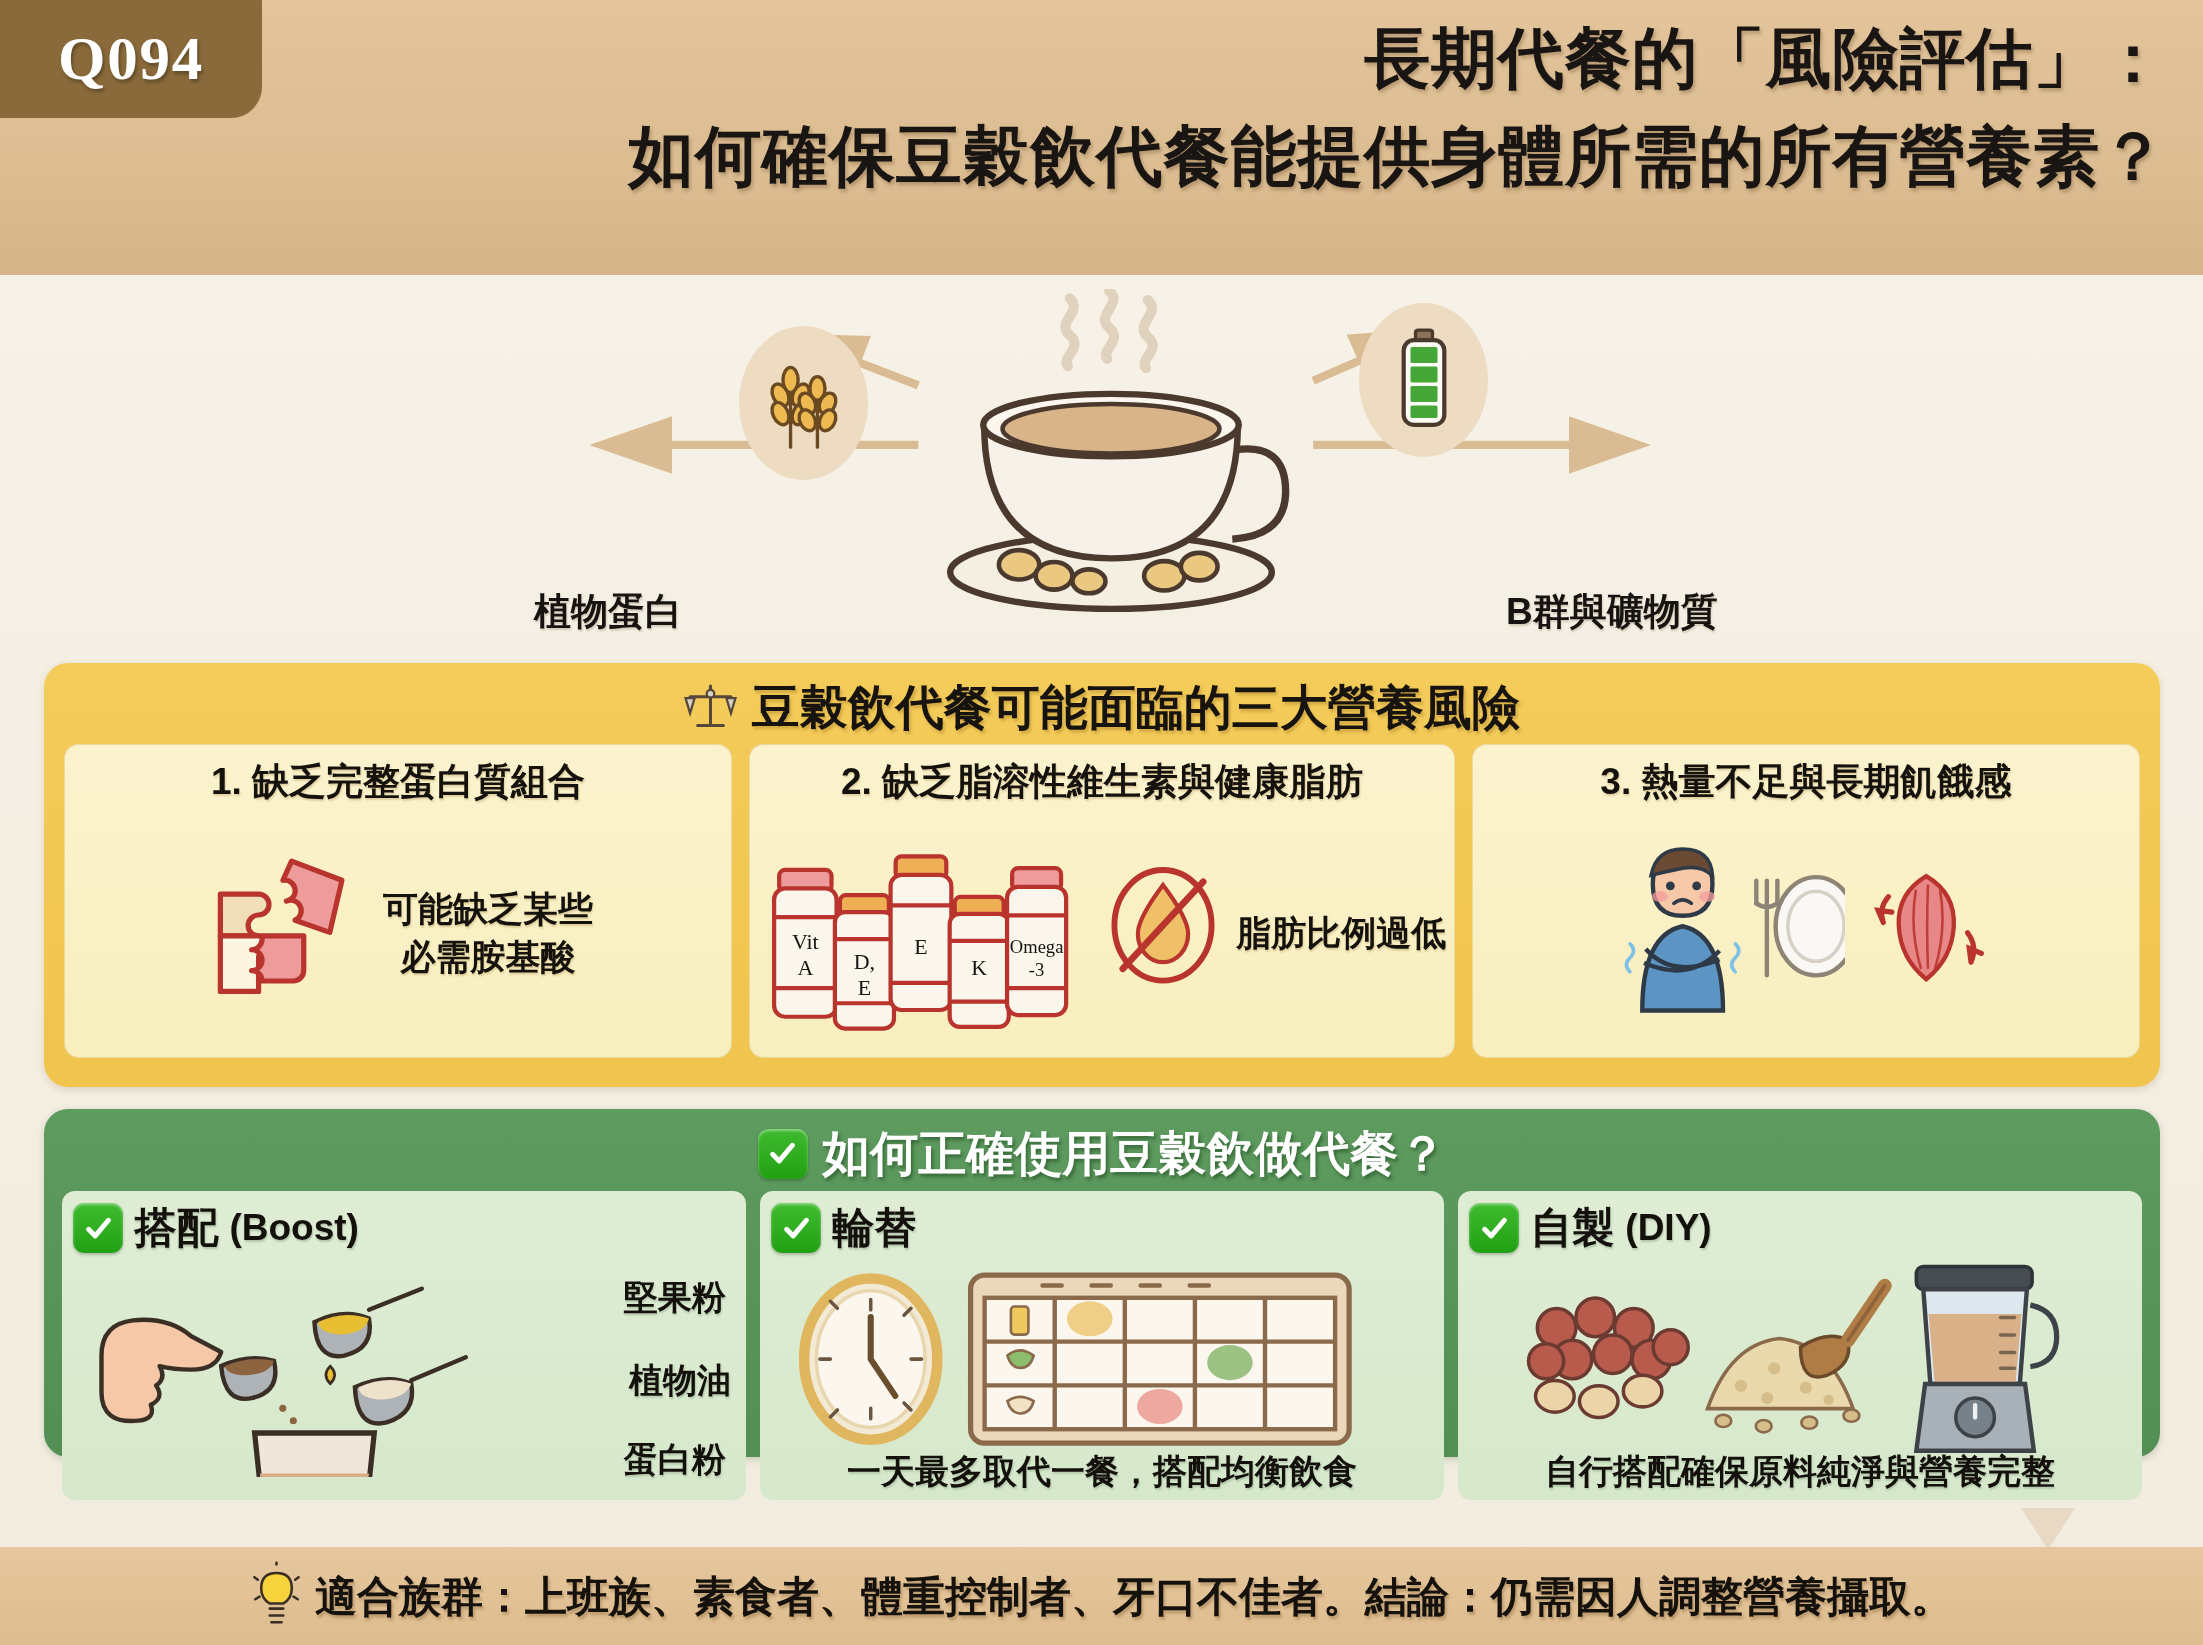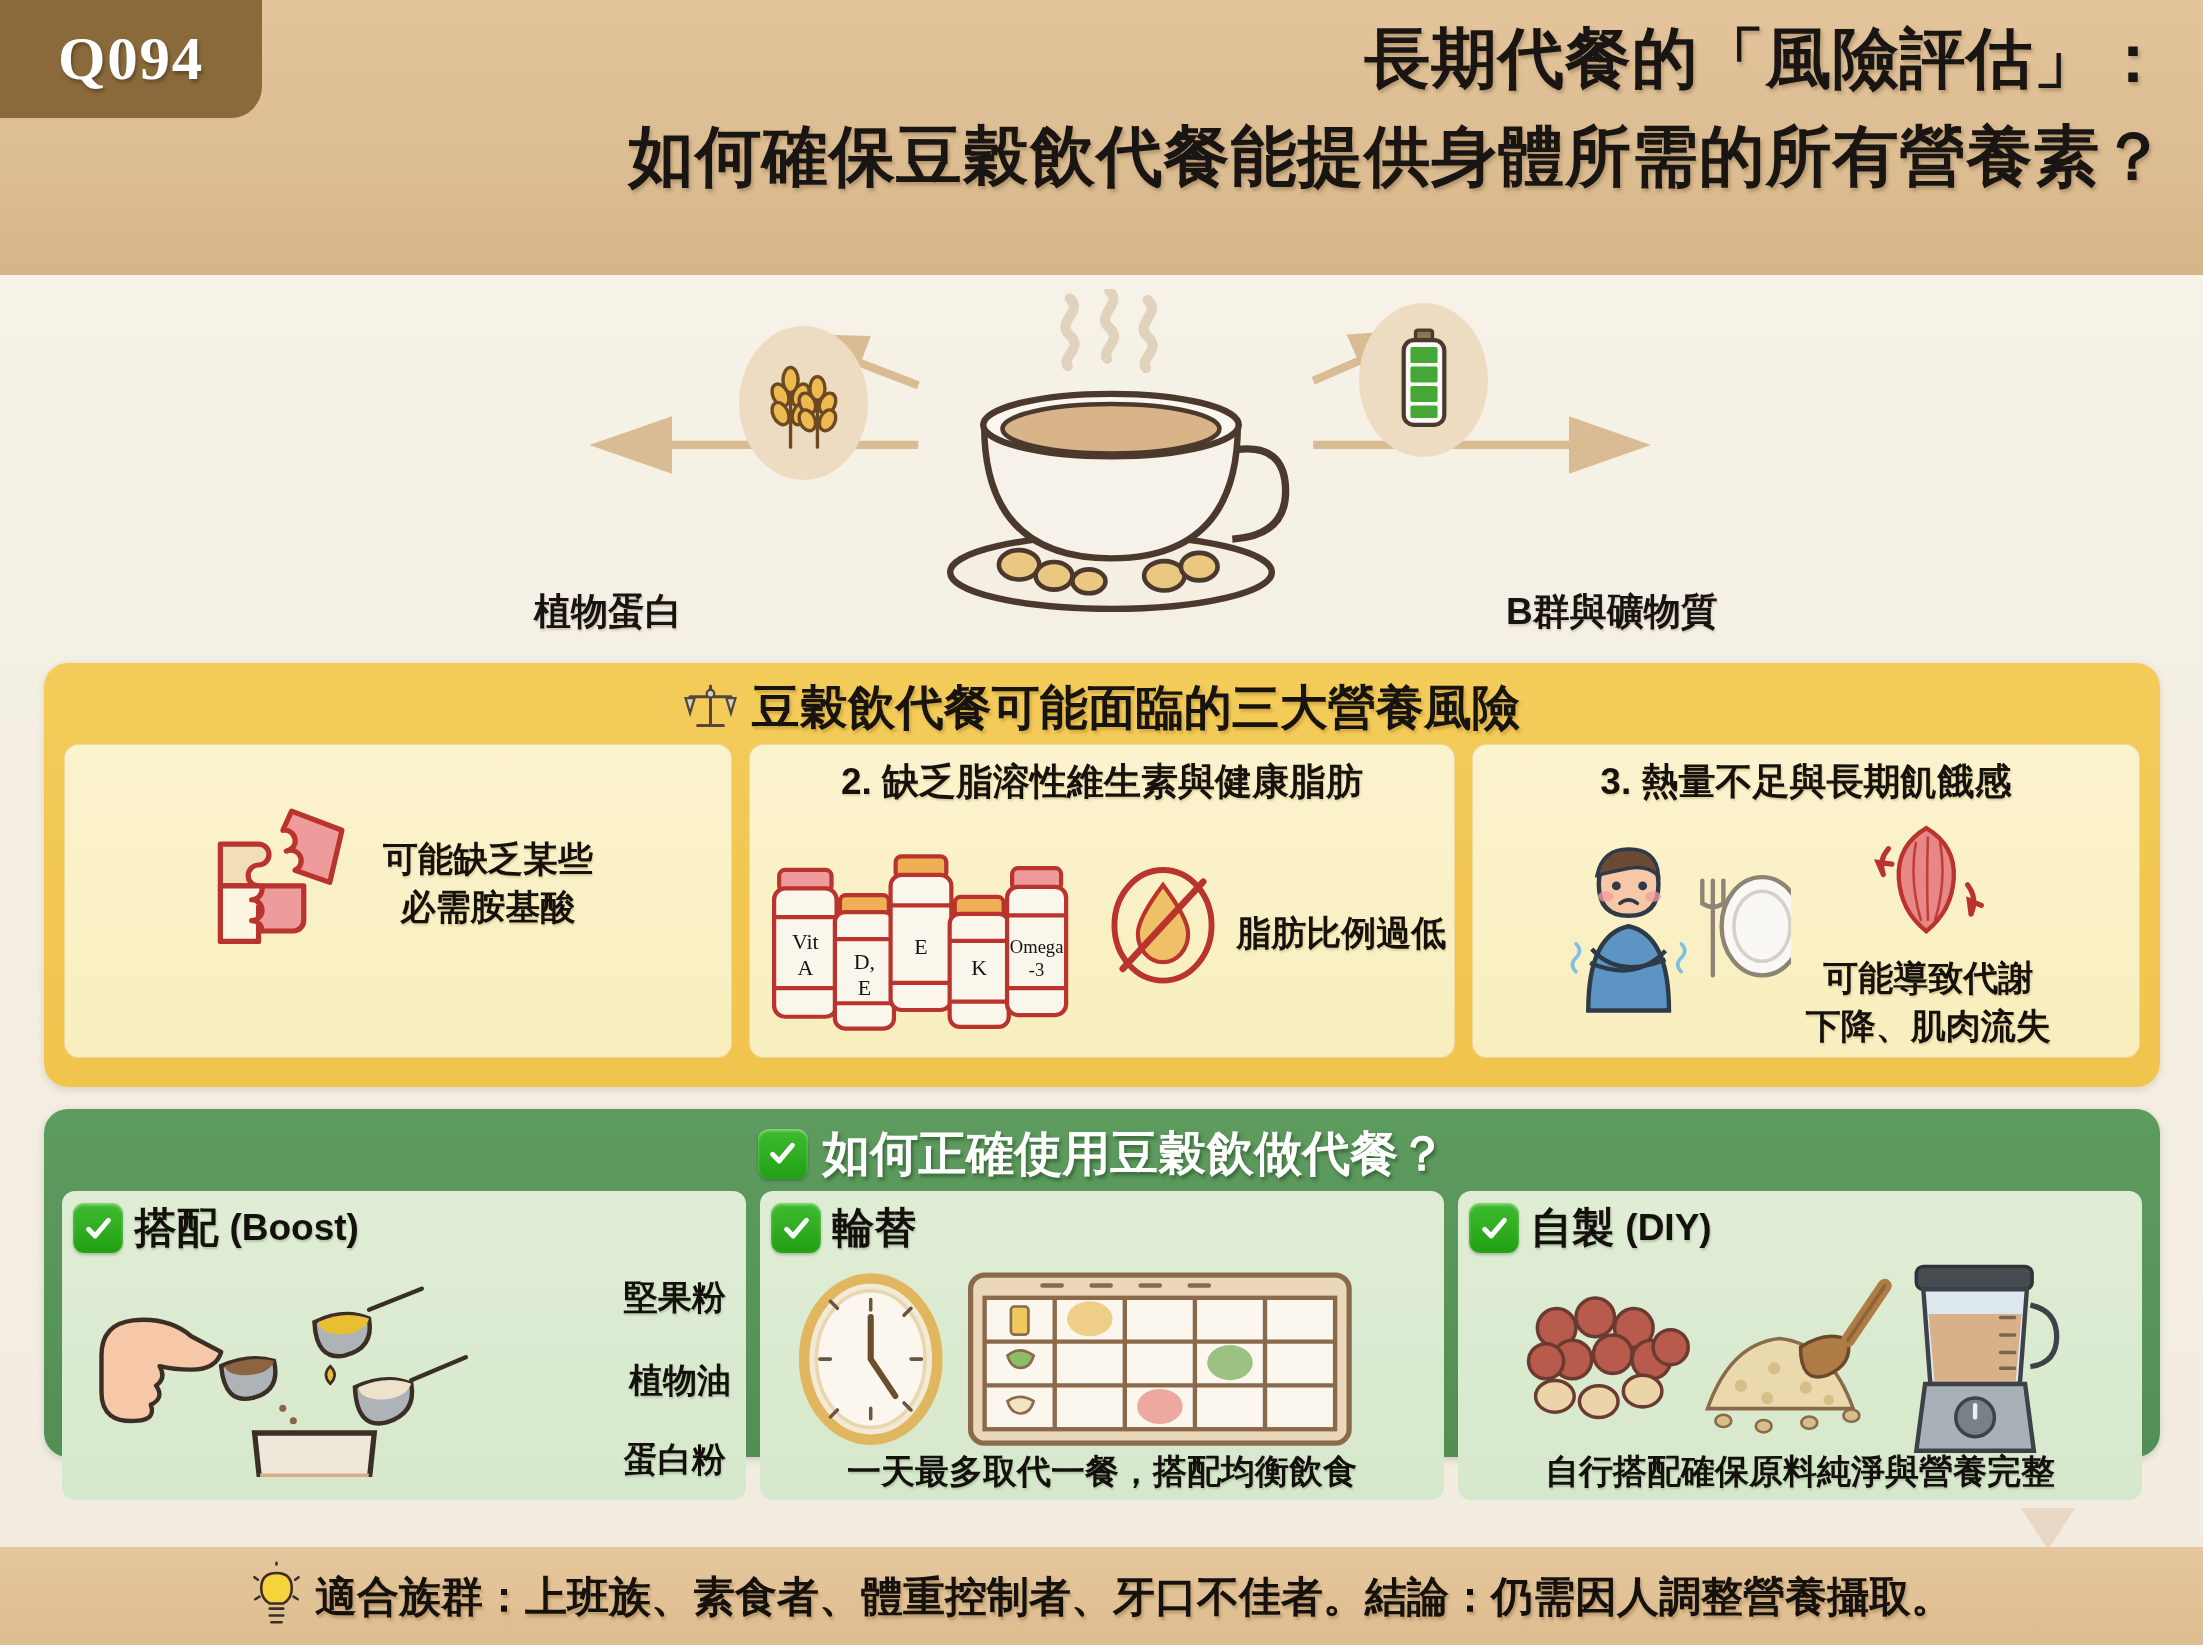--- a/index.html
+++ b/index.html
@@ -324,20 +324,21 @@
           <path d="M2 24 L14 24 L8 44 Z" fill="#D8D2C6" stroke="#55473A" stroke-width="3"></path>
           <path d="M56 24 L68 24 L62 44 Z" fill="#D8D2C6" stroke="#55473A" stroke-width="3"></path>
         </svg>
       </span>
       <span class="rh-text">豆穀飲代餐可能面臨的三大營養風險</span>
     </div>
 
     <div class="risk-cards">
 
       <div class="risk-card">
+        <div class="risk-card-title">1. 缺乏完整蛋白質組合</div>
         <div class="risk-card-body">
           <span>
             <svg viewBox="0 0 190 190" width="165" height="165">
               <g stroke="#B8342C" stroke-width="6" stroke-linejoin="round">
                 <path d="M20 52 h44 a12 12 0 0 1 0 24 a12 12 0 0 0 0 24 h-44 z" fill="#F0DEB8"></path>
                 <path d="M20 100 h44 a12 12 0 0 1 12 12 a12 12 0 0 1 -12 12 v40 h-44 z" fill="#FBF5E2"></path>
                 <path d="M68 100 h48 v40 a12 12 0 0 1 -12 12 h-36 a12 12 0 0 0 -12 -12 a12 12 0 0 0 0 -24 a12 12 0 0 0 12 -12 z" fill="#EE9B9B"></path>
                 <path d="M102 14 L160 36 L146 96 L106 82 a12 12 0 0 0 -10 -22 a12 12 0 0 0 -4 -24 z" fill="#EE9B9B"></path>
               </g>
             </svg>
@@ -443,24 +444,20 @@
                 <path d="M78 14 q34 20 32 58 q-2 38 -32 62 q-30 -24 -32 -62 q-2 -38 32 -58 z" fill="#E88787" stroke="#B8342C" stroke-width="5"></path>
                 <g stroke="#B8342C" stroke-width="3" fill="none" opacity=".85">
                   <path d="M66 30 q-8 46 6 92"></path>
                     <path d="M80 24 q-2 50 0 98"></path>
                     <path d="M94 30 q8 46 -6 92"></path>
                 </g>
                 <path d="M34 38 q-12 14 -6 30 M28 68 l-6 -14 l16 2" fill="none" stroke="#B8342C" stroke-width="6" stroke-linecap="round"></path>
                 <path d="M126 80 q12 16 4 34 M130 114 l-2 -16 l14 6" fill="none" stroke="#B8342C" stroke-width="6" stroke-linecap="round"></path>
               </svg>
             </span>
-            <div class="risk-note">
-              <div>可能導致代謝</div>
-              <div>下降、肌肉流失</div>
-            </div>
           </div>
         </div>
       </div>
 
     </div>
   </div>
 
   <div class="howto-section">
     <div class="howto-head">
       <span class="chk">

